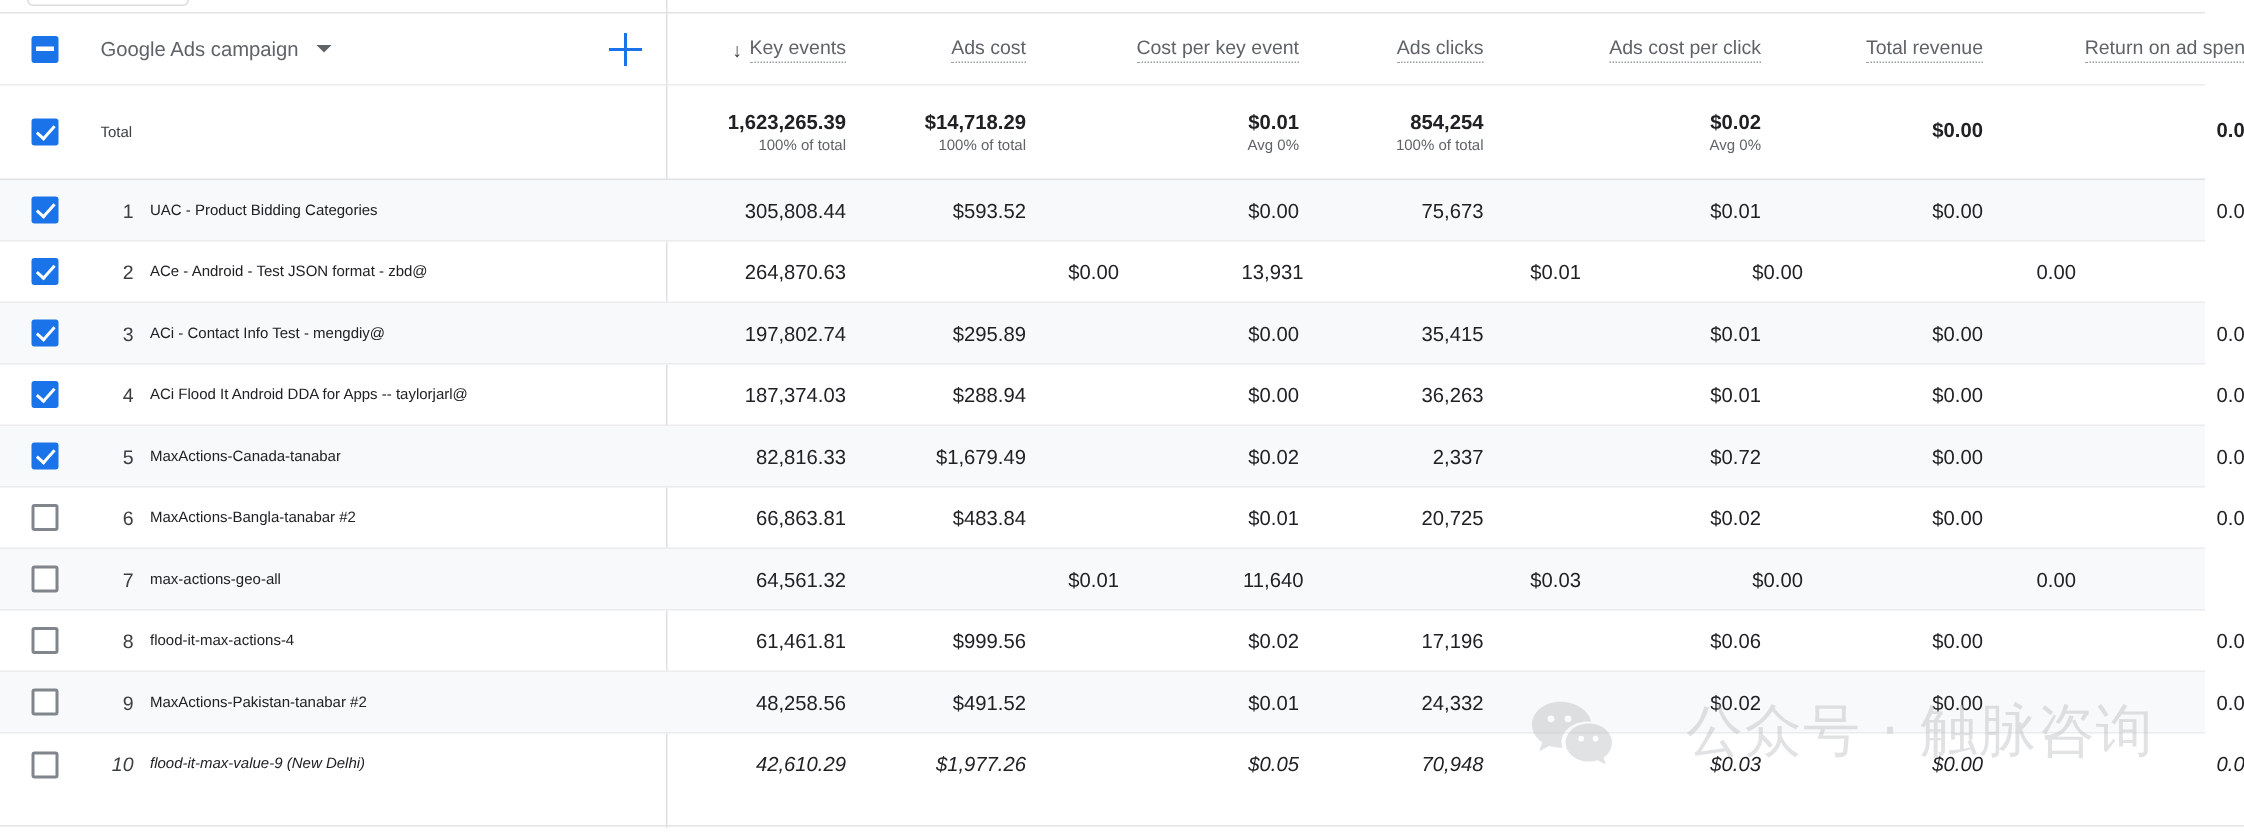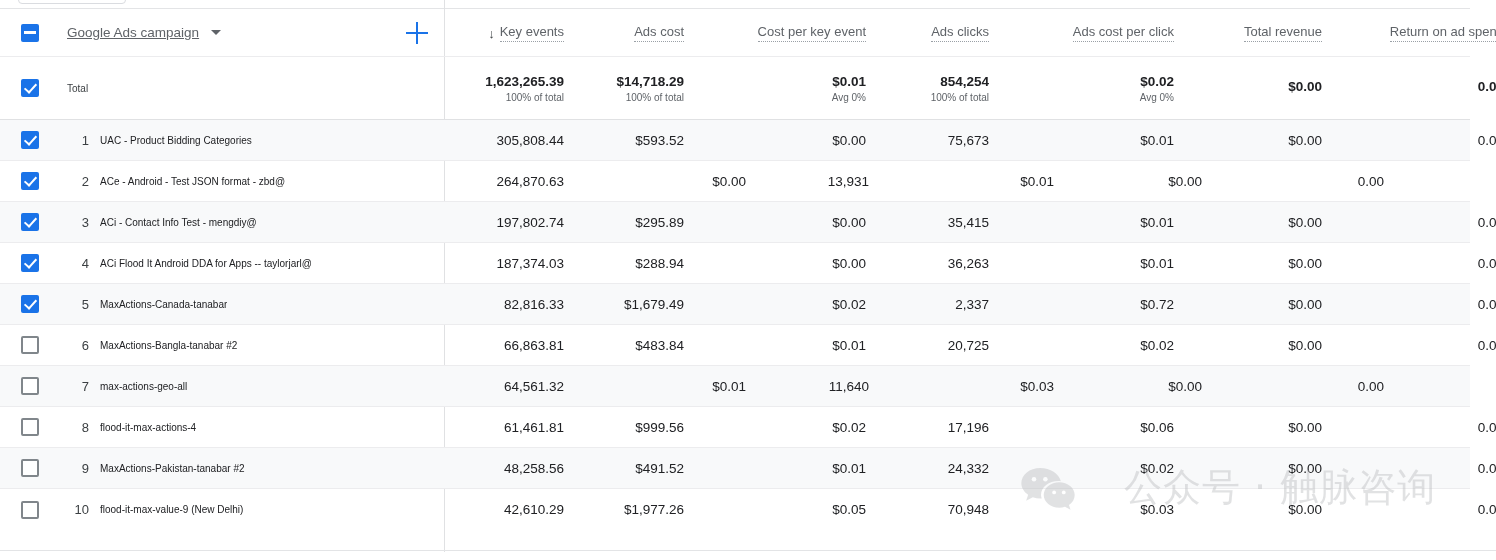--- a/index.html
+++ b/index.html
@@ -45,21 +45,21 @@
     position: relative;
     display: flex;
     align-items: stretch;
     width: 1470px;
     border-bottom: 1px solid #ececee;
   }
   .row.header-row { border-bottom: 1px solid #ececee; height: 48px; }
   .row.total-row  { border-bottom: 1px solid #e0e1e3; height: 63px; }
   .row.data-row   { height: 41px; }
   .row.alt { background: #f8f9fa; }
-  .row.last { border-bottom: none; }
+  .row.last { border-bottom: none; font-style: italic; }
 
   
   .dim-cell {
     display: flex; align-items: center;
     width: 444px; flex: 0 0 444px;
     padding-left: 21px;
   }
   .cb-wrap { width: 46px; flex: 0 0 46px; display: flex; align-items: center; }
   .idx {
     width: 33px; flex: 0 0 33px;
@@ -68,21 +68,21 @@
   }
   .dim-label {
     font-size: 10px; color: #202124; font-weight: 500;
     white-space: nowrap; overflow: hidden; text-overflow: ellipsis;
   }
   .dim-label.plain { font-weight: 400; color: #3c4043; }
 
   
   .dim-picker {
     display: flex; align-items: center;
-    font-size: 13.5px; color: #5f6368; text-decoration: underline;
+    font-size: 13.5px; color: #5f6368;
   }
   .caret {
     display: inline-block; margin-left: 12px;
     width: 0; height: 0;
     border-left: 5px solid transparent;
     border-right: 5px solid transparent;
     border-top: 5px solid #5f6368;
   }
   .plus-btn {
     position: absolute; left: 406px; top: 50%;

